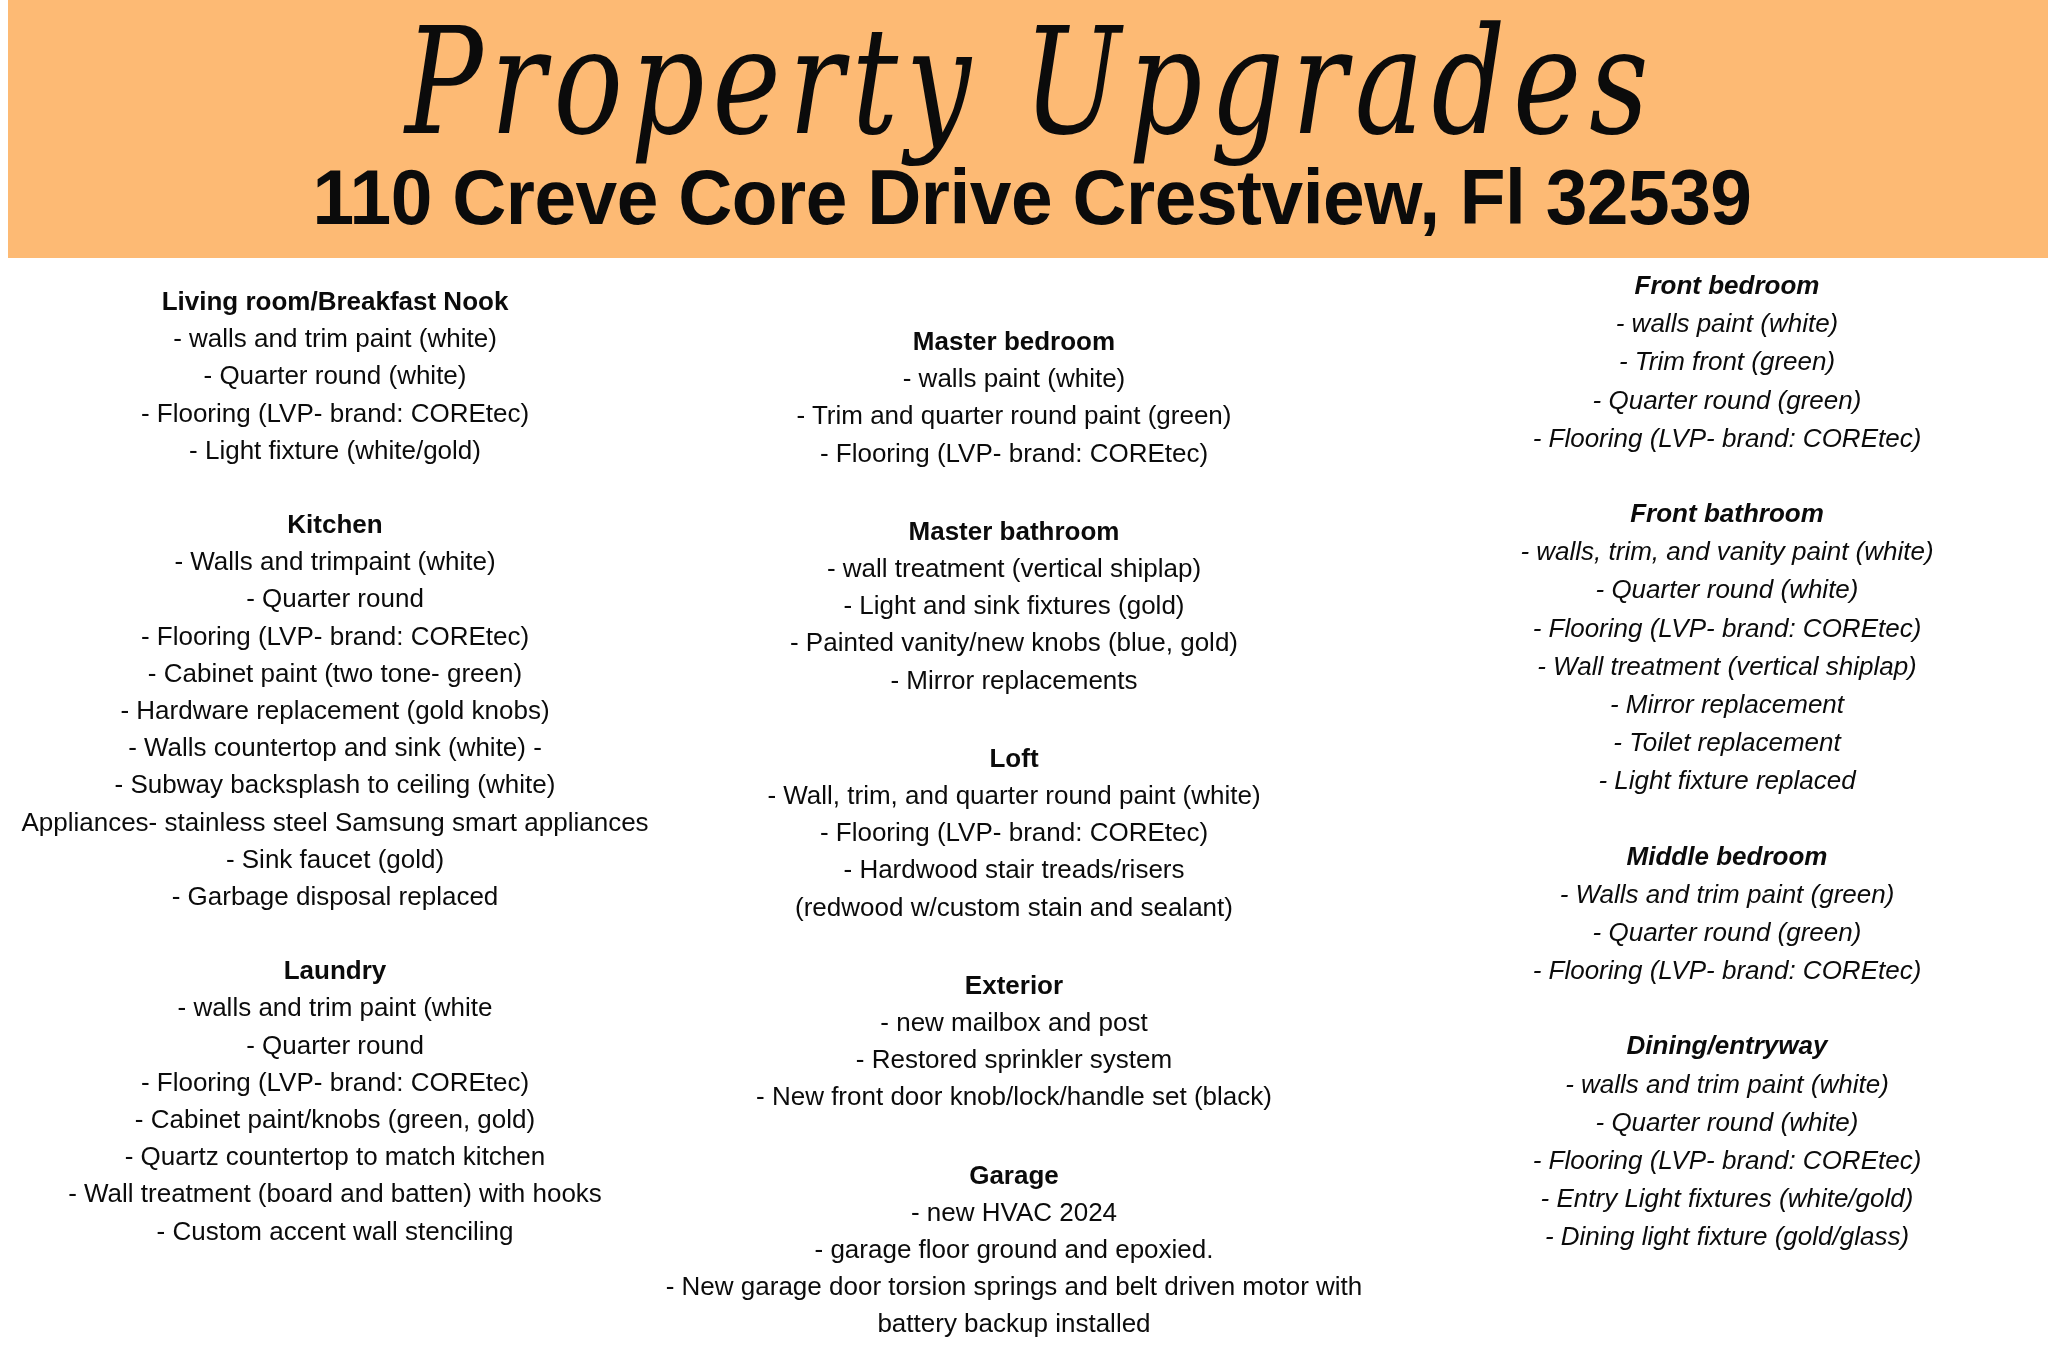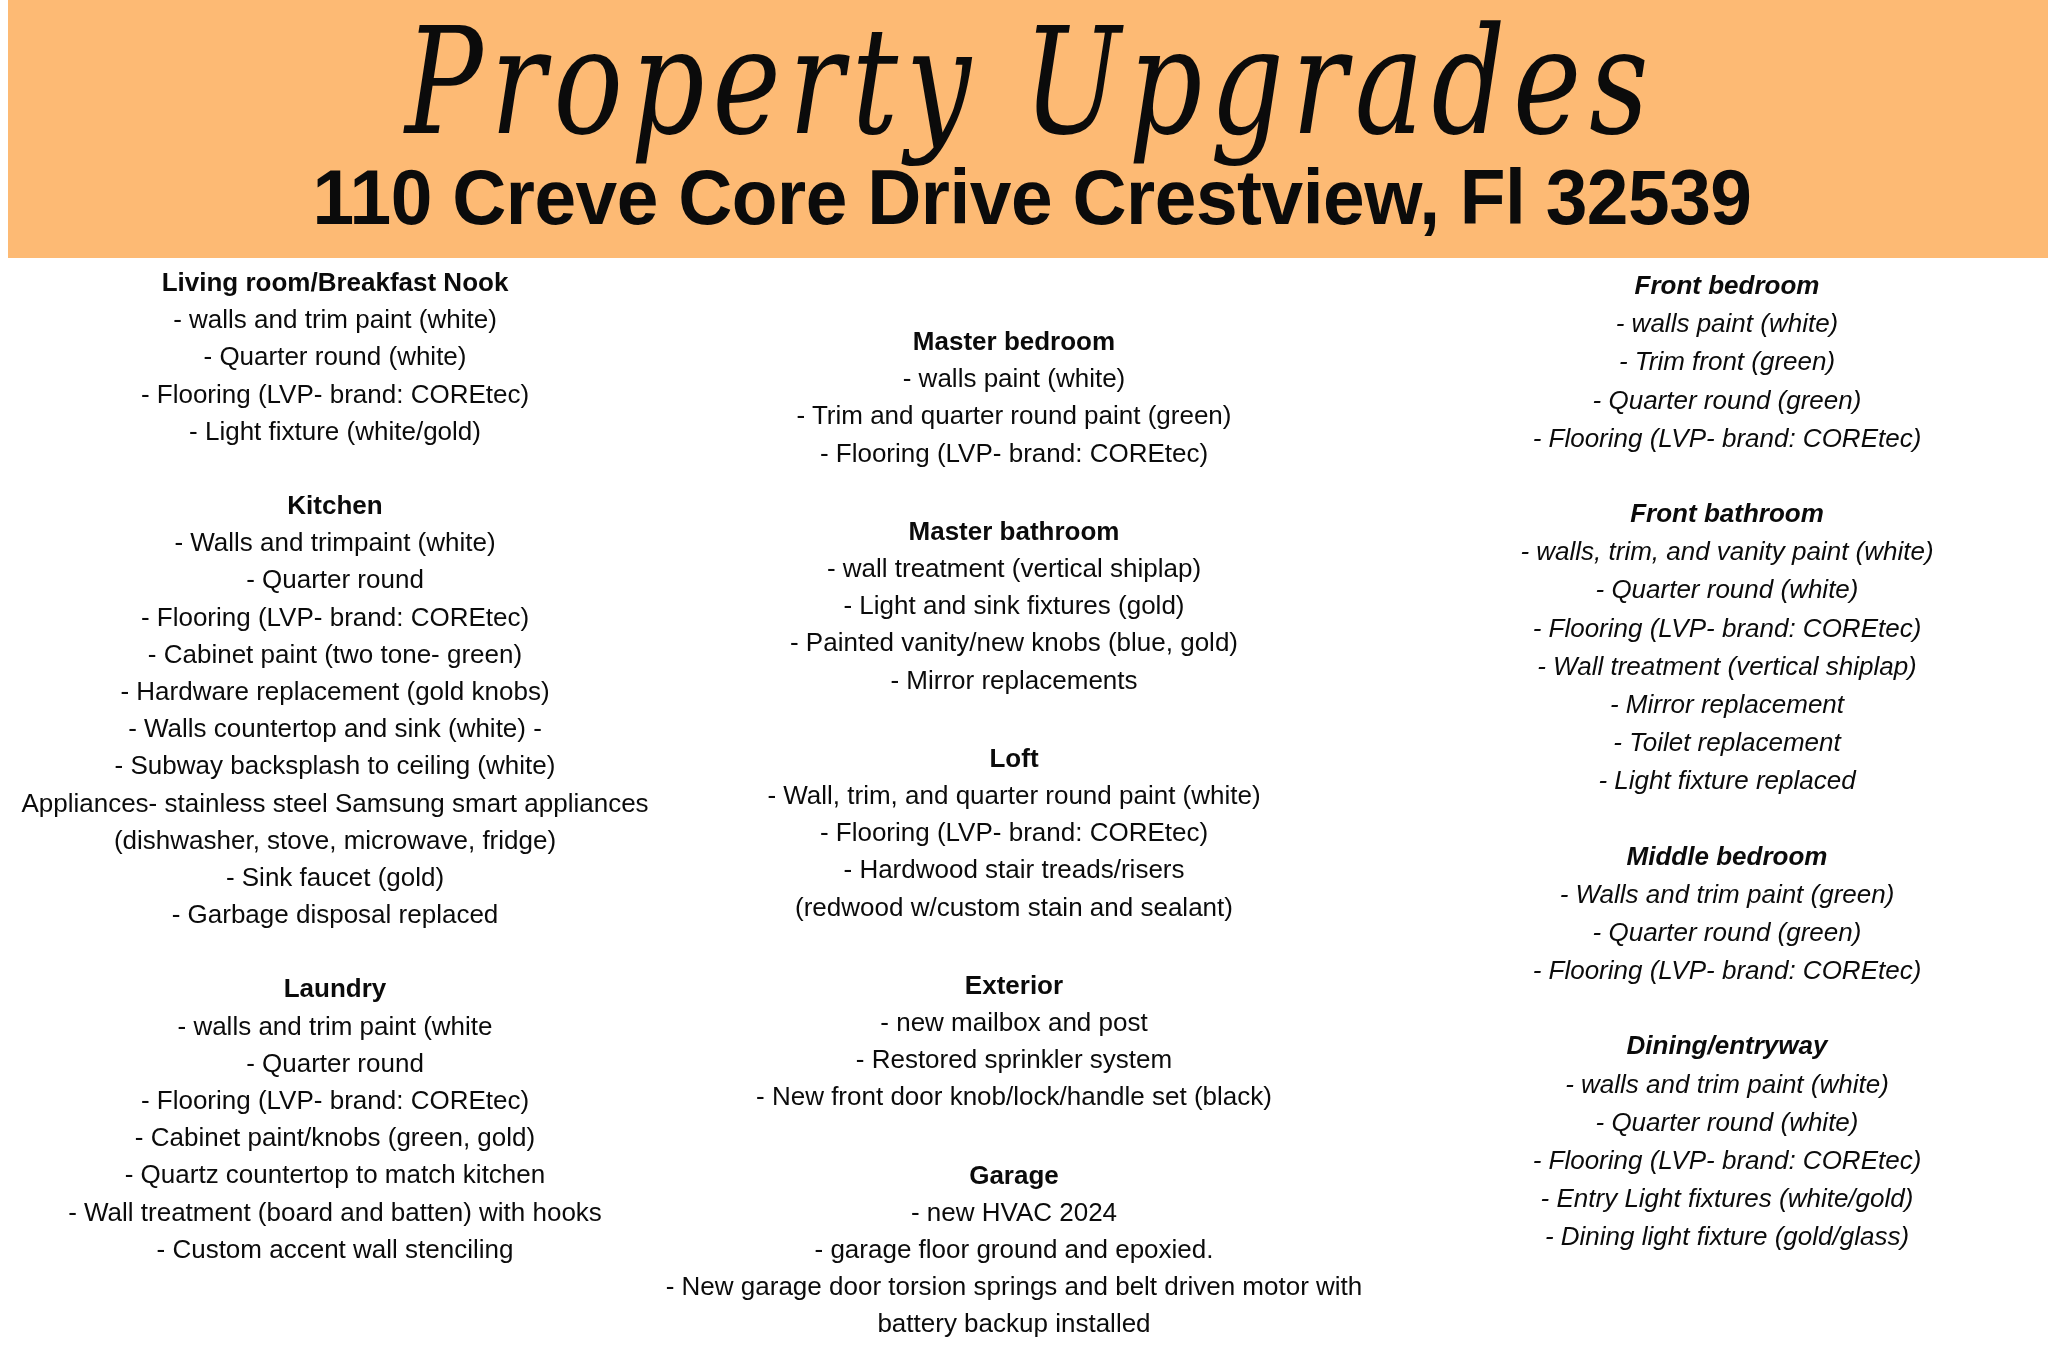--- a/index.html
+++ b/index.html
@@ -52,21 +52,21 @@
       color: #0b0b0b;
       transform: scaleX(0.96);
       transform-origin: 1024px 0;
     }
     .column {
       position: absolute;
       text-align: center;
       font-size: 26px;
       line-height: 37.2px;
     }
-    .col-left   { left: 0px;    top: 264px; width: 670px; }
+    .col-left   { left: 0px;    top: 283px; width: 670px; }
     .col-middle { left: 614px;  top: 282px; width: 800px; }
     .col-right  { left: 1452px; top: 266px; width: 550px; line-height: 38.2px; font-style: italic; }
     .section { margin-bottom: 37px; }
     .col-middle .section { margin-bottom: 37px; margin-top: 41px; }
     .section-title {
       font-weight: bold;
       display: block;
     }
     .item {
       display: block;
@@ -92,21 +92,20 @@
   <div class="section">
     <span class="section-title">Kitchen</span>
     <span class="item">- Walls and trimpaint (white)</span>
     <span class="item">- Quarter round</span>
     <span class="item">- Flooring  (LVP- brand: COREtec)</span>
     <span class="item">- Cabinet paint (two tone- green)</span>
     <span class="item">- Hardware replacement (gold knobs)</span>
     <span class="item">- Walls countertop and sink (white) -</span>
     <span class="item">- Subway backsplash to ceiling (white)</span>
     <span class="item">Appliances- stainless steel Samsung smart appliances</span>
-    <span class="item">(dishwasher, stove, microwave, fridge)</span>
     <span class="item">- Sink faucet (gold)</span>
     <span class="item">- Garbage disposal replaced</span>
   </div>
   <div class="section">
     <span class="section-title">Laundry</span>
     <span class="item">- walls  and trim paint (white</span>
     <span class="item">- Quarter round</span>
     <span class="item">- Flooring  (LVP- brand: COREtec)</span>
     <span class="item">- Cabinet paint/knobs (green, gold)</span>
     <span class="item">- Quartz countertop to match kitchen</span>

